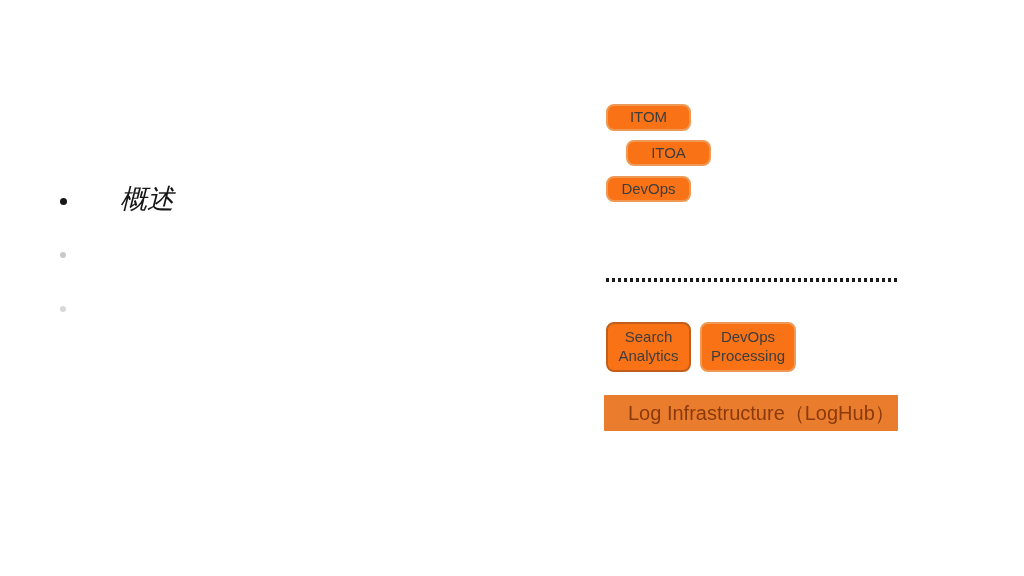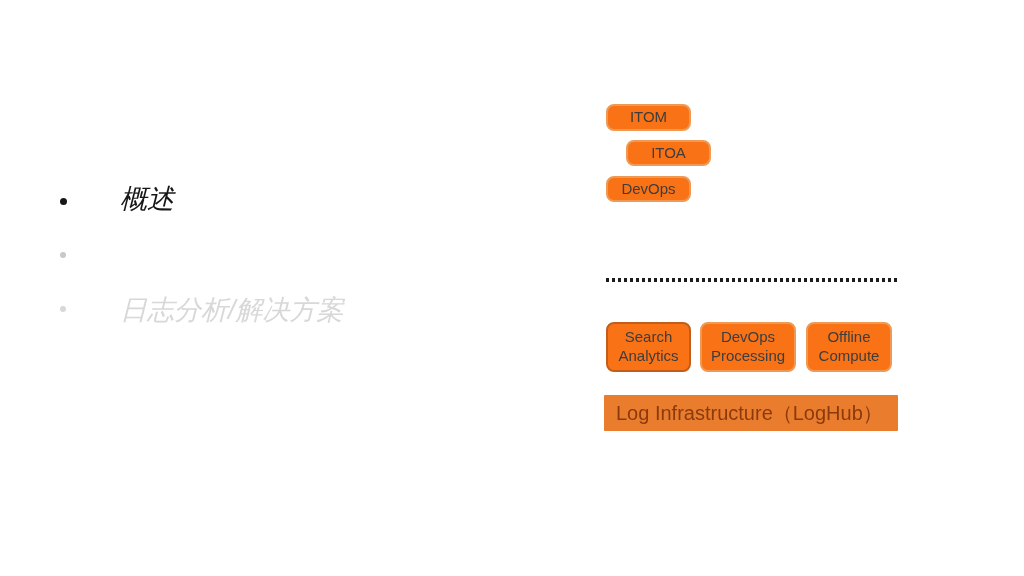--- a/index.html
+++ b/index.html
@@ -30,41 +30,39 @@
   .box-search{left:606px;top:322px;width:85px;height:50px;border-color:var(--box-border-dark);}
   .box-stream{left:700px;top:322px;width:96px;height:50px;}
   .box-offline{left:806px;top:322px;width:86px;height:50px;}
   .divider{
     position:absolute;left:606px;top:278px;width:291px;height:4px;
     background:repeating-linear-gradient(90deg,var(--divider) 0 3px,transparent 3px 6px);
   }
   .infra-bar{
     position:absolute;box-sizing:border-box;left:604px;top:395px;width:294px;height:36px;
     background:var(--bar-fill);border-radius:1px;color:var(--bar-text);
-    font-size:20px;display:flex;align-items:center;padding-left:12px;white-space:nowrap;
+    font-size:20px;display:flex;align-items:center;padding-left:24px;white-space:nowrap;
   }
 </style>
 </head>
 <body>
 
 <div class="slide">
 
   <span class="bullet-dot dot-1"></span>
   <span class="bullet-label lbl-1">概述</span>
 
   <span class="bullet-dot dot-2"></span>
 
   <span class="bullet-dot dot-3"></span>
-  <span class="bullet-label lbl-3">日志分析/解决方案</span>
 
   <div class="box box-itom">ITOM</div>
   <div class="box box-itoa">ITOA</div>
   <div class="box box-devops">DevOps</div>
 
   <div class="divider"></div>
 
   <div class="box box-search">Search Analytics</div>
   <div class="box box-stream">DevOps Processing</div>
-  <div class="box box-offline">Offline Compute</div>
 
   <div class="infra-bar">Log Infrastructure（LogHub）</div>
 
 </div>
 
 </body></html>

